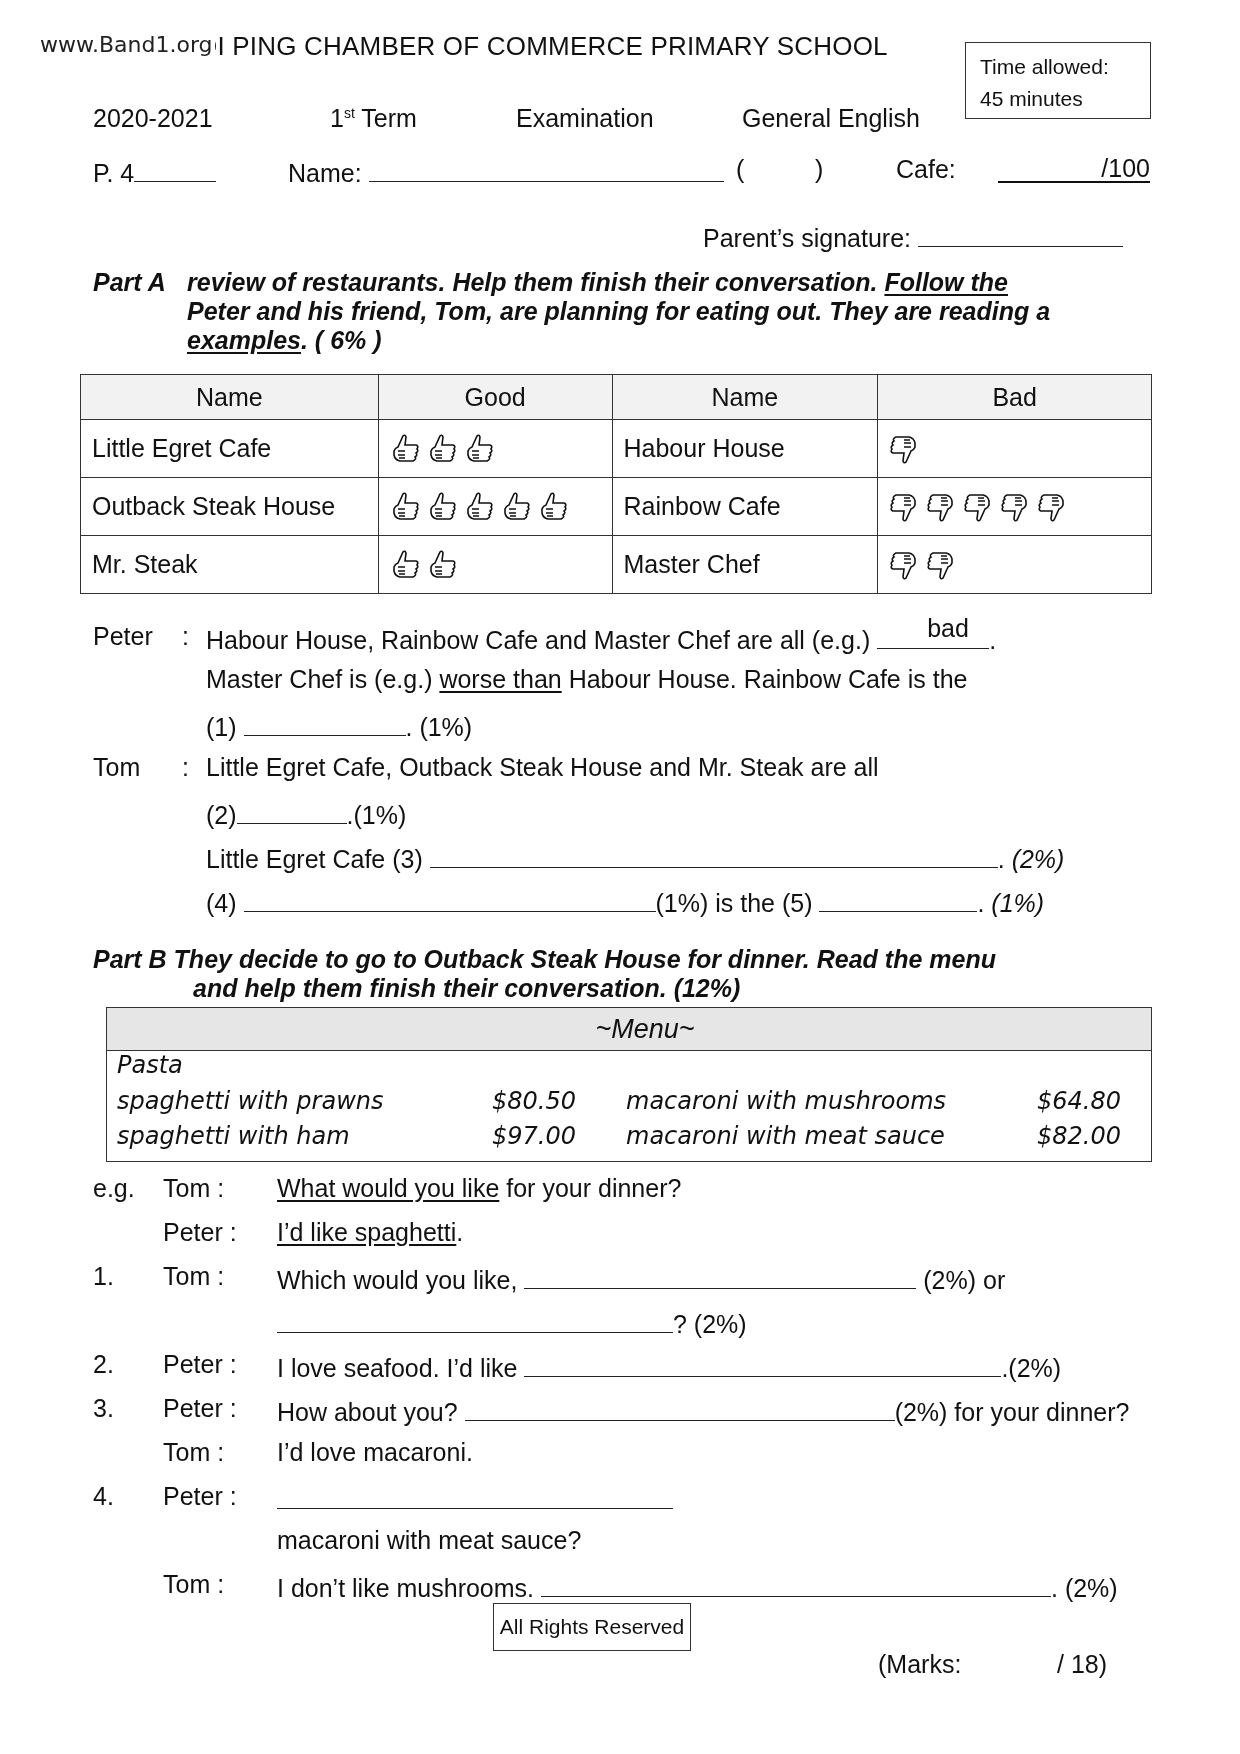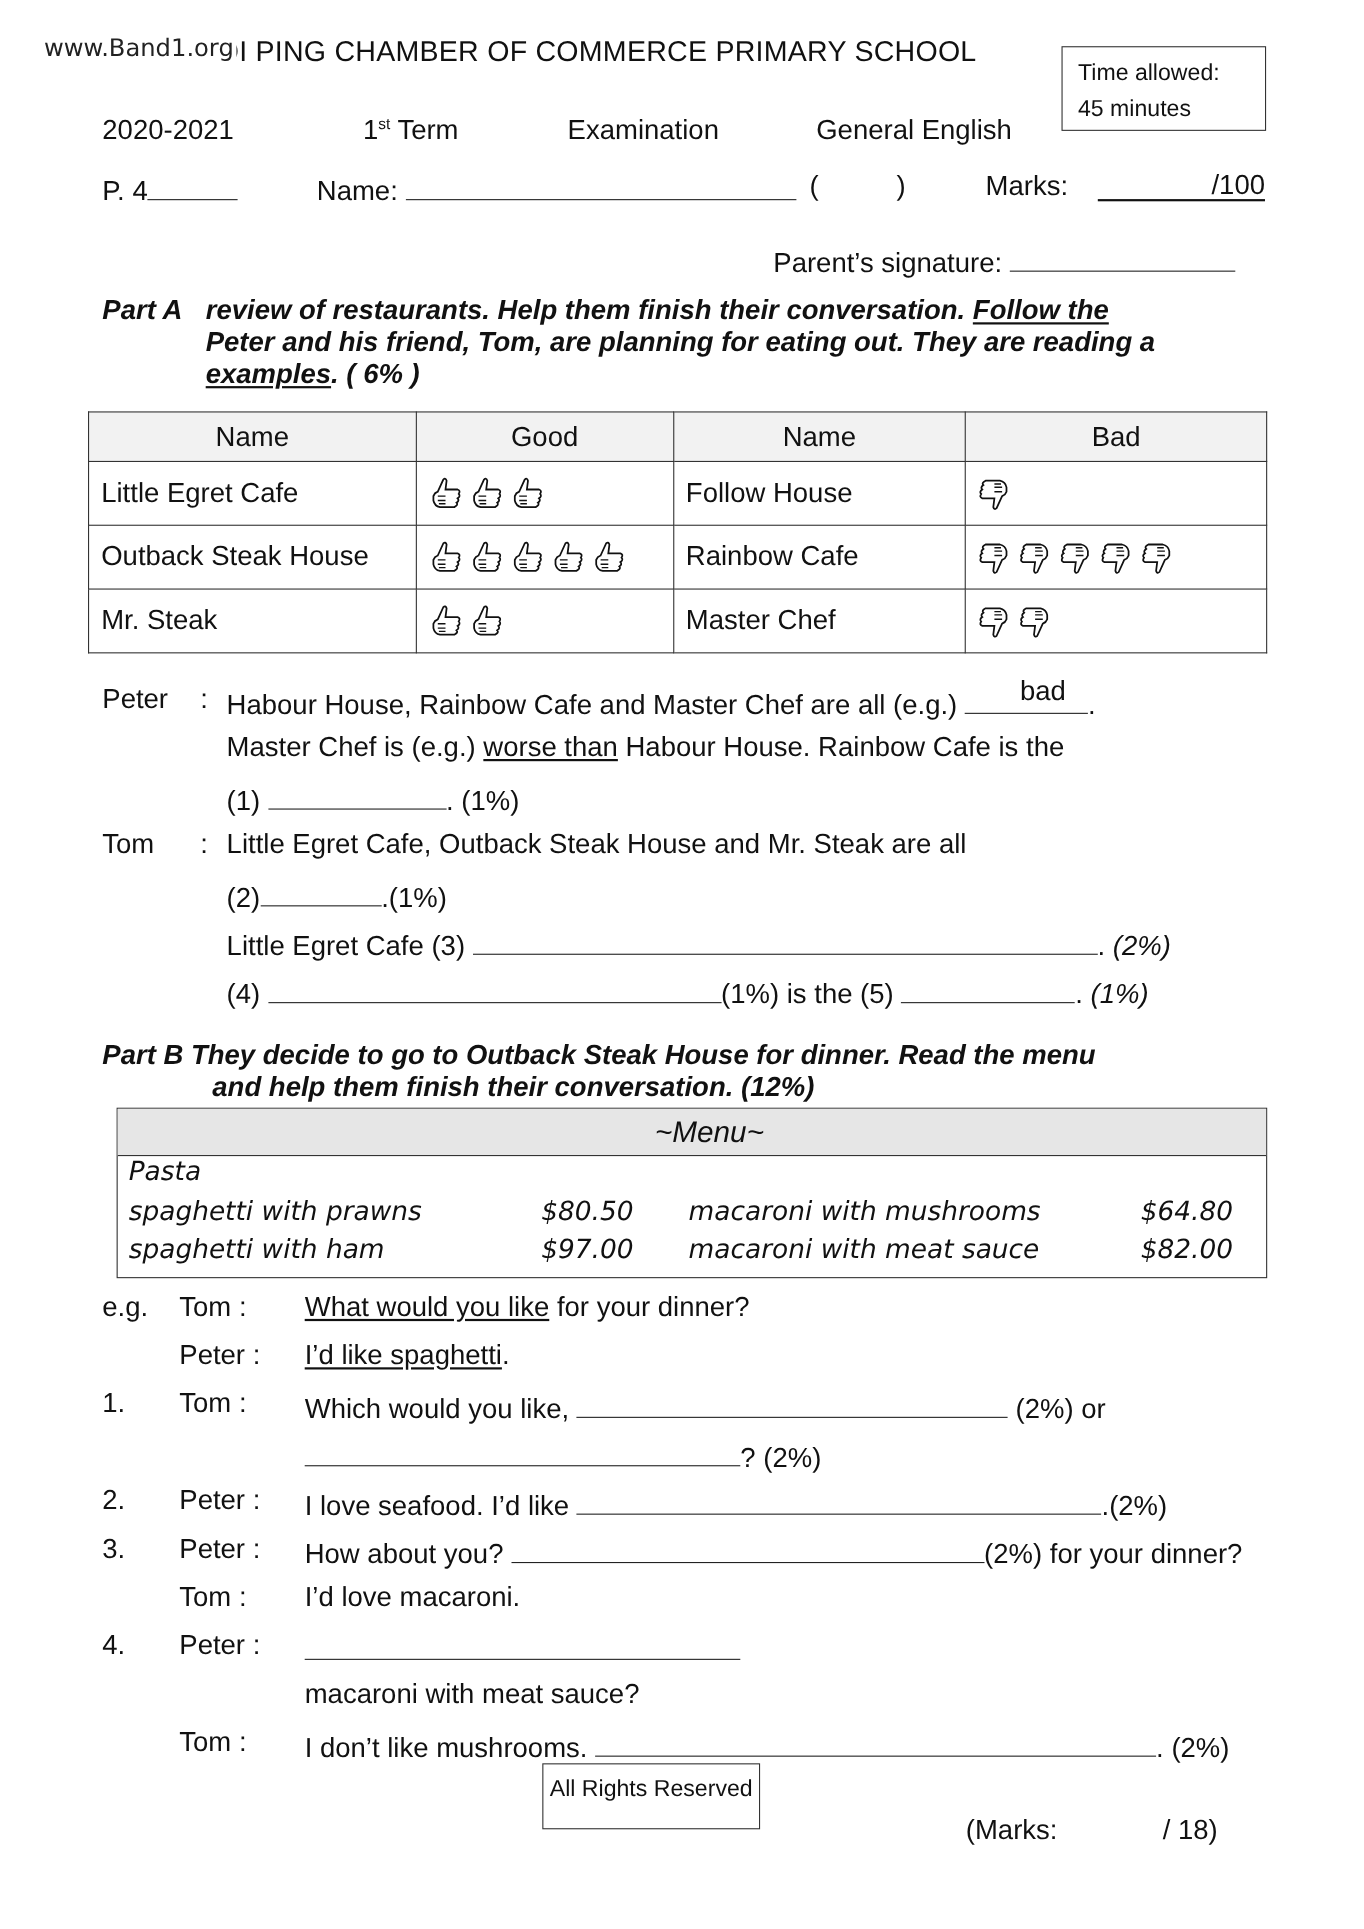--- a/index.html
+++ b/index.html
@@ -16,42 +16,42 @@
     .instr { font-weight: bold; font-style: italic; font-size: 25px; line-height: 29px; }
     table.review { position: absolute; left: 80px; top: 374px; width: 1072px; border-collapse: collapse; font-size: 25px; }
     table.review td, table.review th { border: 1.5px solid #333; }
     table.review th { background: #f2f2f2; font-weight: normal; height: 42px; }
     table.review td { height: 55px; padding-left: 11px; }
     .hand { display: inline-block; width: 30px; height: 32px; margin-right: 7px; vertical-align: middle; }
     .menu { position: absolute; left: 106px; top: 1007px; width: 1046px; border: 1.5px solid #333; box-sizing: border-box; }
     .menu-head { background: #e6e6e6; border-bottom: 1.5px solid #333; height: 42px; text-align: center; font-style: italic; font-size: 27px; line-height: 42px; padding-left: 32px; }
     .menu-body { font-family: "DejaVu Sans", sans-serif; font-style: italic; font-size: 24px; padding: 4px 10px 2px 10px; position: relative; height: 104px; }
     .menu-body .row { position: absolute; }
-    .footer-box { left: 493px; top: 1603px; width: 198px; height: 60px; border: 1.5px solid #333; box-sizing: border-box; text-align: center; line-height: 46px; font-size: 21px; }
+    .footer-box { left: 493px; top: 1603px; width: 198px; height: 48px; border: 1.5px solid #333; box-sizing: border-box; text-align: center; line-height: 46px; font-size: 21px; }
   </style>
 </head>
 <body>
 
 <div class="abs watermark">www.Band1.org</div>
 <div class="abs school">HOI PING CHAMBER OF COMMERCE PRIMARY SCHOOL</div>
 <div class="abs timebox">
   <div>Time allowed:</div>
   <div>45 minutes</div>
 </div>
 
 <div class="abs t24" style="left:93px;top:104px;">2020-2021</div>
 <div class="abs t24" style="left:330px;top:104px;"><span>1</span><sup>st</sup><span> Term</span></div>
 <div class="abs t24" style="left:516px;top:104px;">Examination</div>
 <div class="abs t24" style="left:742px;top:104px;">General English</div>
 
 <div class="abs t24" style="left:93px;top:155px;"><span>P. 4</span><span class="blank" style="width:82px;"></span></div>
 <div class="abs t24" style="left:288px;top:155px;"><span>Name:</span> <span class="blank" style="width:355px;"></span></div>
 <div class="abs t24" style="left:736px;top:155px;">(</div>
 <div class="abs t24" style="left:815px;top:155px;">)</div>
-<div class="abs t24" style="left:896px;top:155px;">Marks:</div>
+<div class="abs t24" style="left:896px;top:155px;">Cafe:</div>
 <div class="abs t24" style="left:998px;top:155px;width:152px;text-align:right;border-bottom:2px solid #111;line-height:26px;">/100</div>
 
 <div class="abs t24" style="left:703px;top:220px;"><span>Parent’s signature:</span> <span class="blank" style="width:205px;"></span></div>
 
 <div class="abs instr" style="left:93px;top:268px;">Part A</div>
 <div class="abs instr" style="left:187px;top:268px;">
   <div><span>review of restaurants. Help them finish their conversation. </span><span class="ul">Follow the</span></div>
   <div>Peter and his friend, Tom, are planning for eating out. They are reading a</div>
   <div><span class="ul">examples</span><span>. ( 6% )</span></div>
 </div>
@@ -77,21 +77,21 @@
         <td><span class="hand"><svg viewBox="0 0 30 32" width="30" height="32">
               <path d="M8 14 L13 3 Q15 1 16 4 L15 12 L26 12 Q29 13 27 16 Q29 18 26 20 Q28 22 25 24 Q27 26 23 28 L10 28 Q5 27 4 22 L4 18 Q5 15 8 14 Z" fill="#fff" stroke="#111" stroke-width="1.6"></path>
               <path d="M8 18 L15 18 M8 22 L15 22 M9 25 L15 25" stroke="#111" stroke-width="1.3" fill="none"></path>
             </svg></span><span class="hand"><svg viewBox="0 0 30 32" width="30" height="32">
               <path d="M8 14 L13 3 Q15 1 16 4 L15 12 L26 12 Q29 13 27 16 Q29 18 26 20 Q28 22 25 24 Q27 26 23 28 L10 28 Q5 27 4 22 L4 18 Q5 15 8 14 Z" fill="#fff" stroke="#111" stroke-width="1.6"></path>
               <path d="M8 18 L15 18 M8 22 L15 22 M9 25 L15 25" stroke="#111" stroke-width="1.3" fill="none"></path>
             </svg></span><span class="hand"><svg viewBox="0 0 30 32" width="30" height="32">
               <path d="M8 14 L13 3 Q15 1 16 4 L15 12 L26 12 Q29 13 27 16 Q29 18 26 20 Q28 22 25 24 Q27 26 23 28 L10 28 Q5 27 4 22 L4 18 Q5 15 8 14 Z" fill="#fff" stroke="#111" stroke-width="1.6"></path>
               <path d="M8 18 L15 18 M8 22 L15 22 M9 25 L15 25" stroke="#111" stroke-width="1.3" fill="none"></path>
             </svg></span></td>
-        <td>Follow House</td>
+        <td>Habour House</td>
         <td><span class="hand"><svg viewBox="0 0 30 32" width="30" height="32" style="transform:rotate(180deg)">
               <path d="M8 14 L13 3 Q15 1 16 4 L15 12 L26 12 Q29 13 27 16 Q29 18 26 20 Q28 22 25 24 Q27 26 23 28 L10 28 Q5 27 4 22 L4 18 Q5 15 8 14 Z" fill="#fff" stroke="#111" stroke-width="1.6"></path>
               <path d="M8 18 L15 18 M8 22 L15 22 M9 25 L15 25" stroke="#111" stroke-width="1.3" fill="none"></path>
             </svg></span></td>
       </tr>
       <tr>
         <td>Outback Steak House</td>
         <td><span class="hand"><svg viewBox="0 0 30 32" width="30" height="32">
               <path d="M8 14 L13 3 Q15 1 16 4 L15 12 L26 12 Q29 13 27 16 Q29 18 26 20 Q28 22 25 24 Q27 26 23 28 L10 28 Q5 27 4 22 L4 18 Q5 15 8 14 Z" fill="#fff" stroke="#111" stroke-width="1.6"></path>
               <path d="M8 18 L15 18 M8 22 L15 22 M9 25 L15 25" stroke="#111" stroke-width="1.3" fill="none"></path>

